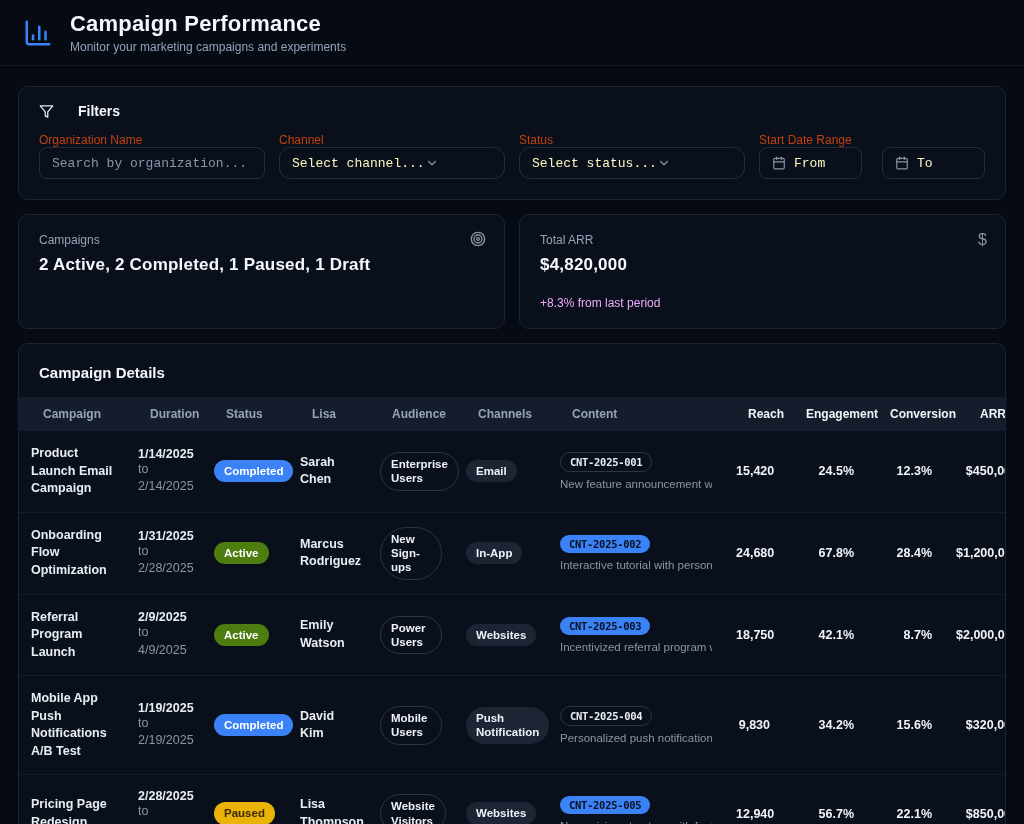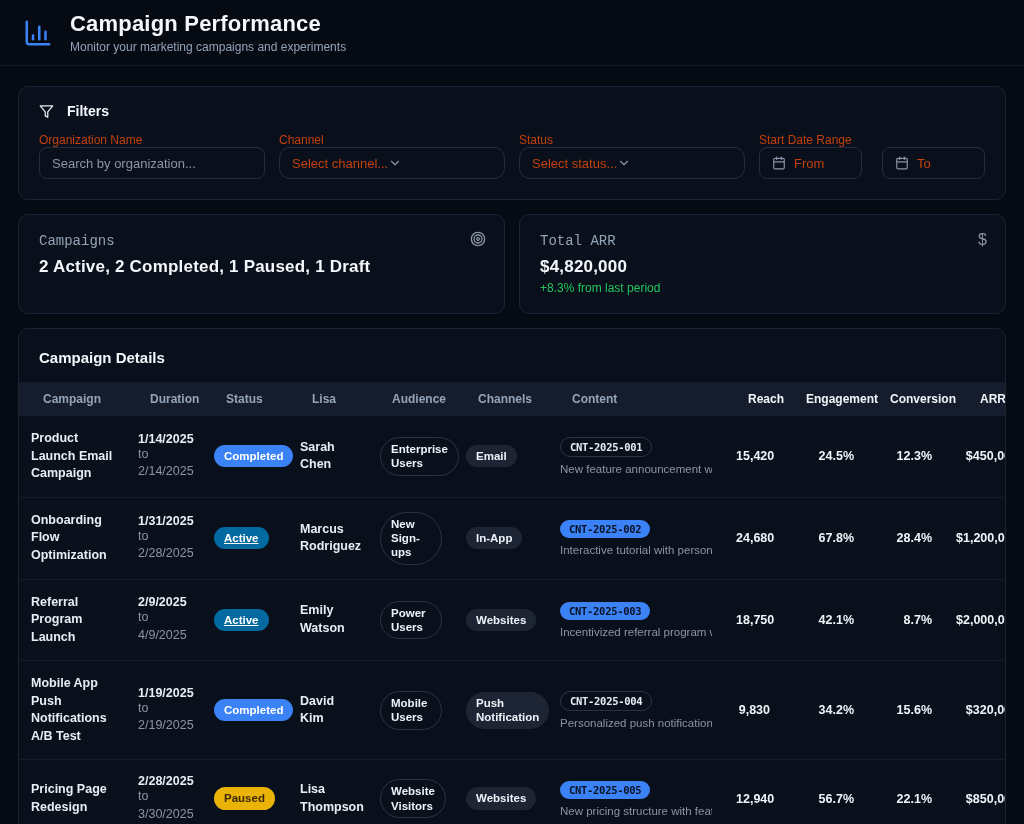--- a/index.html
+++ b/index.html
@@ -20,47 +20,47 @@
   .page-subtitle { font-size:12px; color:#94a3b8; margin-top:3px; }
   
   .card {
     background:#0a101b;
     border:1px solid #1b2434;
     border-radius:10px;
   }
   .content-wrap { padding:20px 18px 0 18px; display:flex; flex-direction:column; gap:14px; }
   
   .filters-card { padding:16px 20px 20px 20px; }
-  .filters-title-row { display:flex; align-items:flex-end; gap:13px; margin-bottom:14px; }
+  .filters-title-row { display:flex; align-items:flex-end; gap:24px; margin-bottom:14px; }
   .filters-title { font-size:14px; font-weight:700; color:#f4f7fb; }
   .filters-grid { display:grid; grid-template-columns:1fr 1fr 1fr 1fr; gap:14px; }
   .field-label { font-size:12px; font-weight:400; color:#c2410c; margin-bottom:0; display:block; }
   .input, .select-btn, .date-btn {
     width:100%; height:32px;
     background:#0a101b;
     border:1px solid #232d40;
     border-radius:8px;
-    color:#c2410c;
-    font-family:Liberation Sans, sans-serif;
+    color:#fef9c3;
+    font-family:Liberation Mono, monospace;
     font-size:13px;
     padding:0 12px;
     display:flex; align-items:center;
     text-align:left;
   }
   .input::placeholder { color:#8b94a7; }
   .select-btn { justify-content:flex-start; cursor:pointer;border-radius:11px; }
   .date-row { display:flex; gap:20px; }
   .date-btn { gap:8px; cursor:pointer; }
   
   .summary-grid { display:grid; grid-template-columns:1fr 1fr; gap:14px; }
   .summary-card { position:relative; padding:18px 20px; min-height:88px; }
-  .summary-label { font-size:14px; color:#94a3b8;font-family:Liberation Mono, monospace; }
+  .summary-label { font-size:12px; color:#94a3b8; }
   .summary-value { font-size:17px; font-weight:700; color:#f4f7fb; margin-top:8px; letter-spacing:.2px; }
   .summary-value.big { font-size:17px; }
-  .summary-delta { font-size:12px; color:#22c55e; margin-top:4px; }
+  .summary-delta { font-size:12px; color:#f0abfc; margin-top:21px; }
   .summary-icon { position:absolute; top:16px; right:18px; color:#8b94a7; }
   .dollar-glyph { font-size:16px; color:#8b94a7; }
   
   .table-card { overflow:hidden; padding:0; }
   .table-title { font-size:15px; font-weight:700; color:#f4f7fb; padding:20px 20px 16px 20px; }
   table { width:100%; border-collapse:collapse; table-layout:fixed; }
   thead tr { background:#151d2c; }
   th {
     font-size:12px; font-weight:700; color:#94a3b8;
     text-align:left; padding:10px 24px;
@@ -75,21 +75,21 @@
   .cell-strong { font-weight:700; color:#e8edf4; line-height:1.4; }
   .duration-start { font-weight:700; color:#e8edf4; }
   .duration-sep, .duration-end { color:#8b94a7; line-height:1.4; }
   .num { font-weight:700; color:#f1f5f9; }
   
   .pill {
     display:inline-block; padding:4px 10px; border-radius:9999px;
     font-size:11.5px; font-weight:700; line-height:1.25;
   }
   .pill-completed { background:#3b82f6; color:#fff; }
-  .pill-active    { background:#0369a1; color:#fff;text-decoration:underline; }
+  .pill-active    { background:#4d7c0f; color:#fff; }
   .pill-paused    { background:#eab308; color:#3b2a05; }
   .pill-outline   { border:1px solid #2a3447; color:#eef2f8; background:transparent; }
   .pill-dark      { background:#1d2535; color:#eef2f8; }
   .content-badge {
     display:inline-block; padding:3px 9px; border-radius:9999px;
     font-family:"DejaVu Sans Mono", monospace; font-size:10.5px; font-weight:700;
     letter-spacing:-0.3px;
   }
   .content-outline { border:1px solid #2a3447; color:#e8edf4; background:transparent; }
   .content-filled  { background:#3b82f6; color:#0a1120; }

